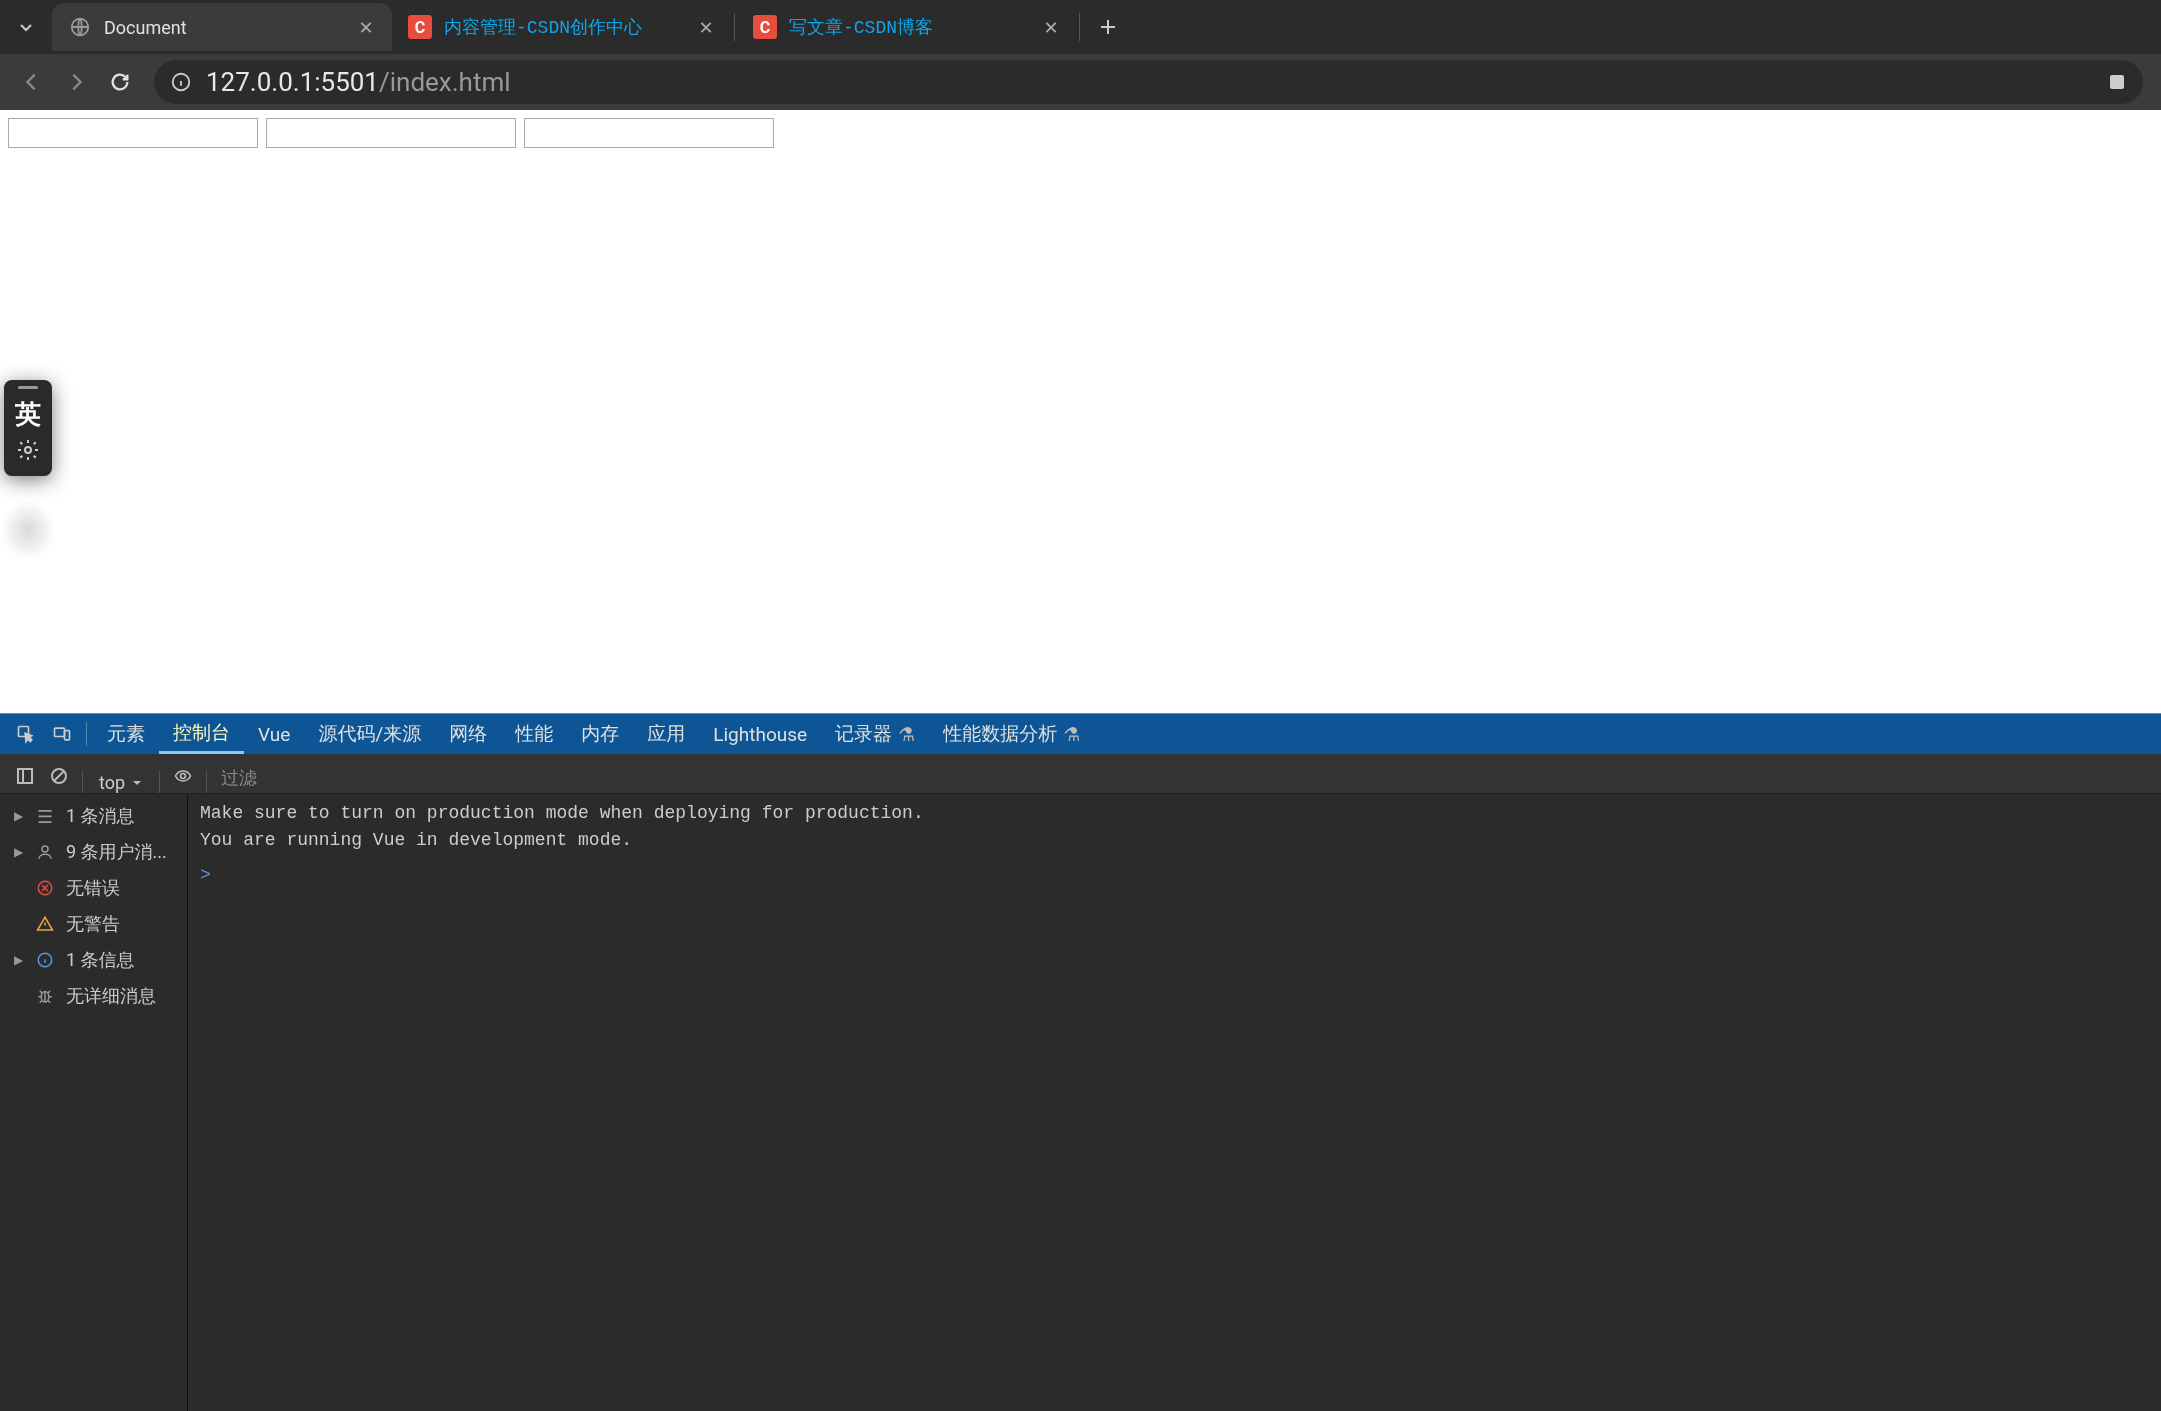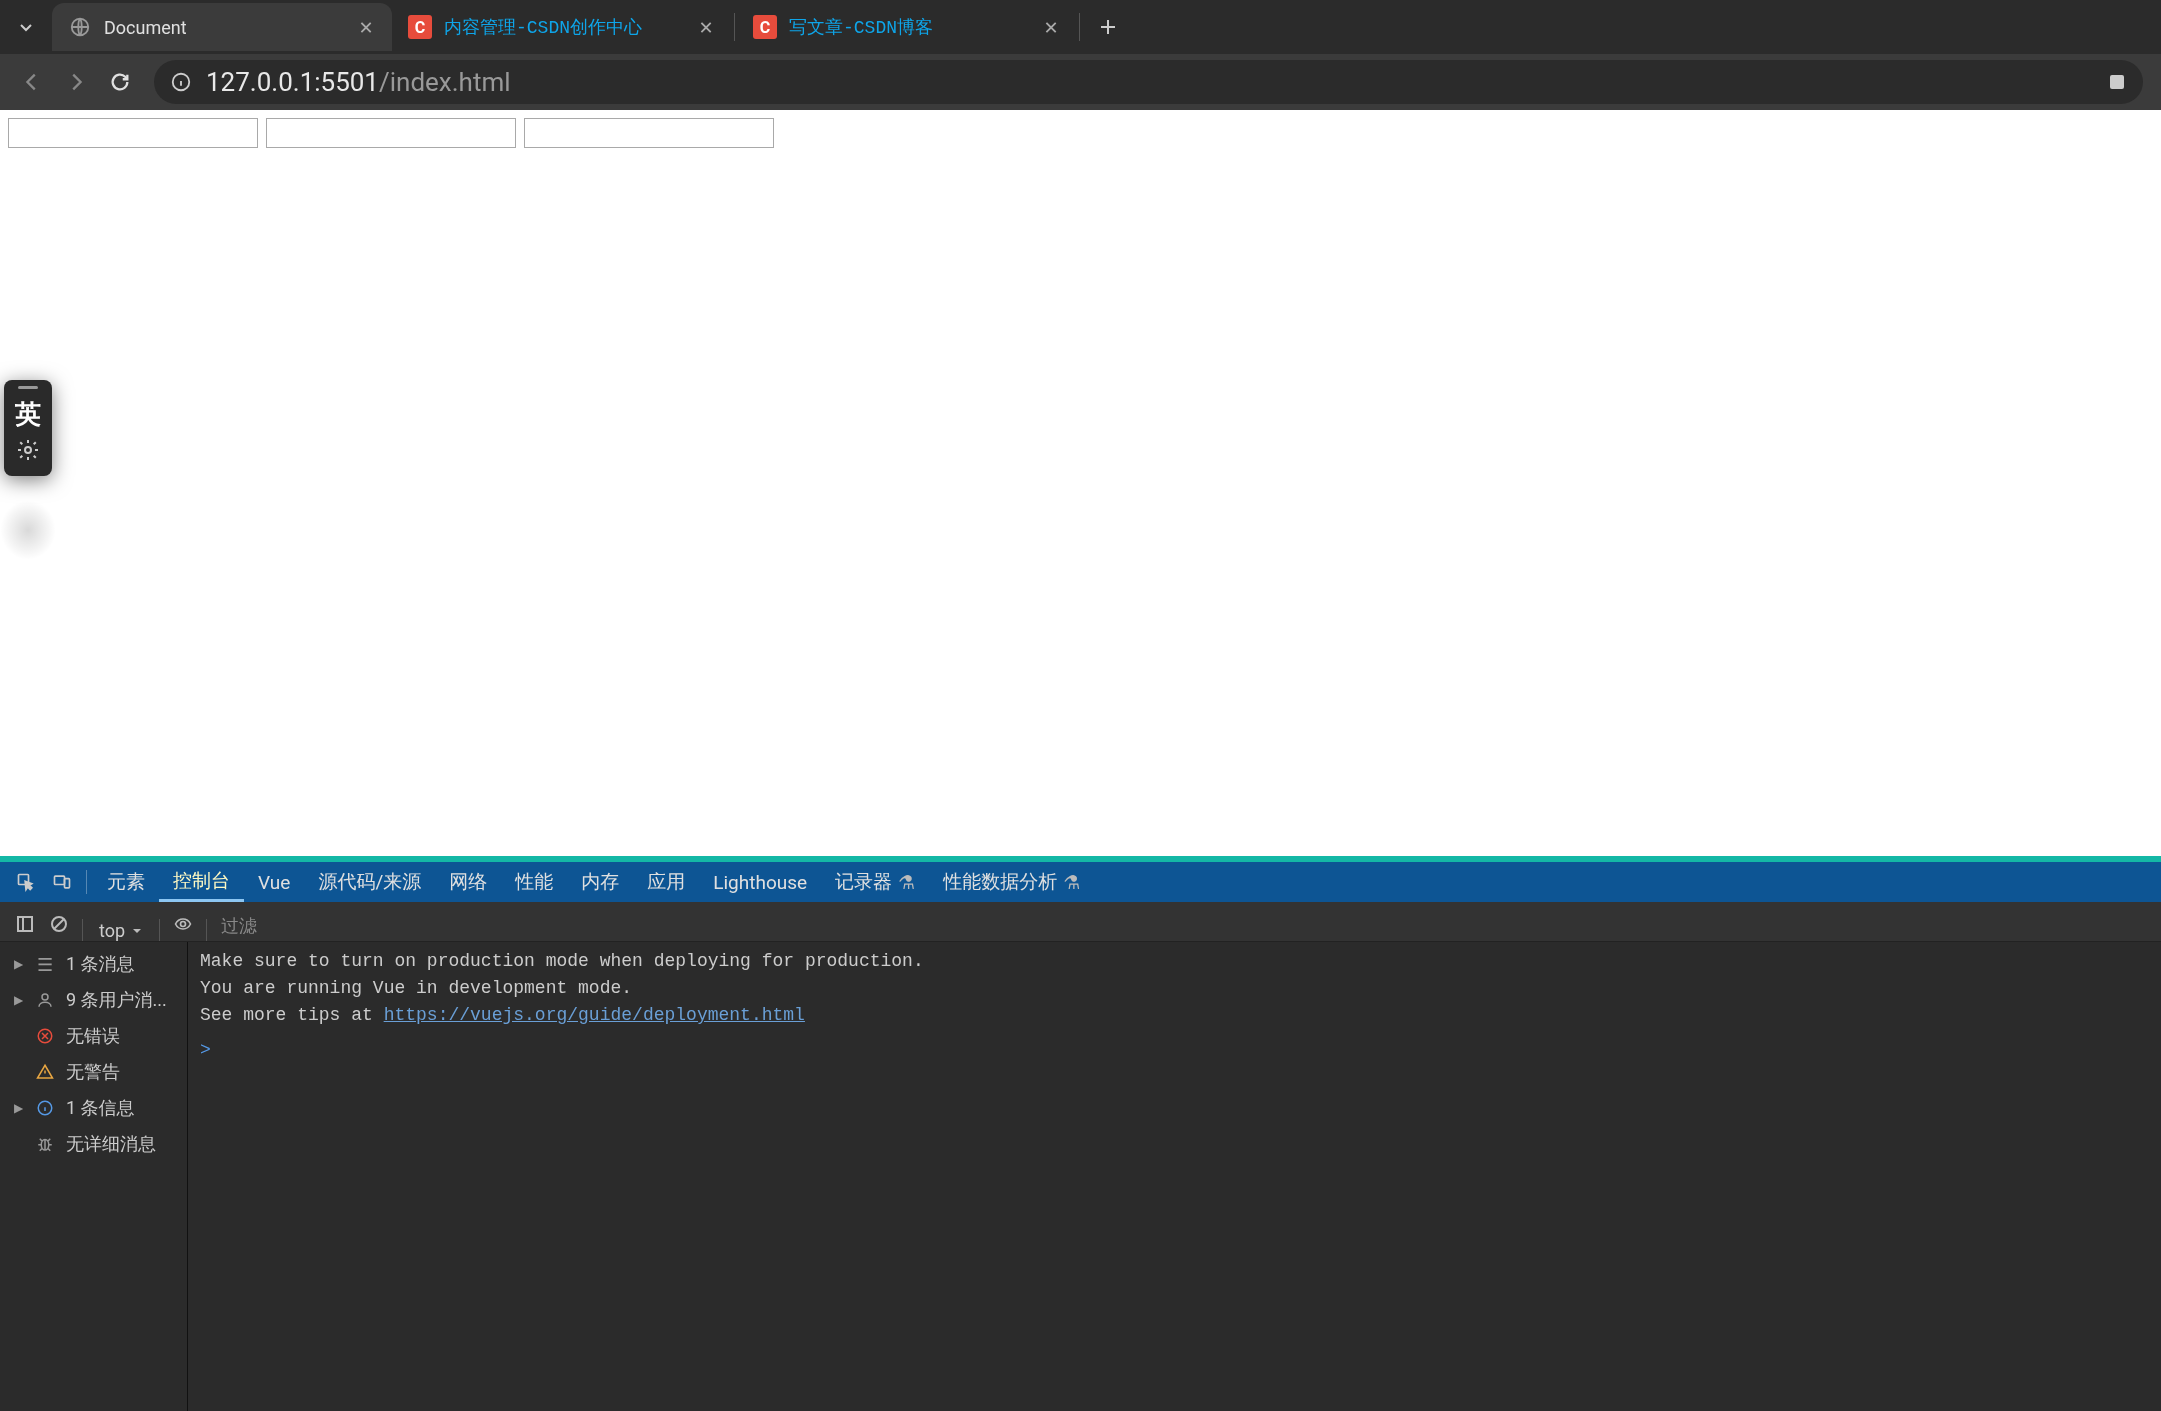--- a/index.html
+++ b/index.html
@@ -259,25 +259,25 @@
       background: radial-gradient(ellipse at center, rgba(0,0,0,0.15) 0%, rgba(0,0,0,0) 70%);
     }
 
     
     .devtools {
       position: absolute;
       bottom: 0;
       left: 0;
       right: 0;
       background: #2b2b2b;
-      height: 555px;
+      height: 698px;
       display: flex;
       flex-direction: column;
       font-size: 18px;
-      border-top: 6px solid #14b8a6;
+      border-top: 1px solid #14b8a6;
     }
 
     .devtools-tabs {
       display: flex;
       align-items: center;
       height: 40px;
       background: #0d5594;
       padding: 0 8px;
     }
 
@@ -677,17 +677,16 @@
               <path d="M8 8l-3-3M16 8l3-3M7 13H3M17 13h4M8 18l-3 3M16 18l3 3M12 6v14"></path>
             </svg>
         </span>
         <span>无详细消息</span>
       </div>
     </div>
 
     <div class="dt-console">
       <div class="console-line">Make sure to turn on production mode when deploying for production.</div>
       <div class="console-line">You are running Vue in development mode.</div>
-      <div class="console-line"><span>See more tips at </span><span class="console-link">https://vuejs.org/guide/deployment.html</span></div>
       <div class="console-prompt">&gt;</div>
     </div>
   </div>
 </div>
 
 </body></html>

